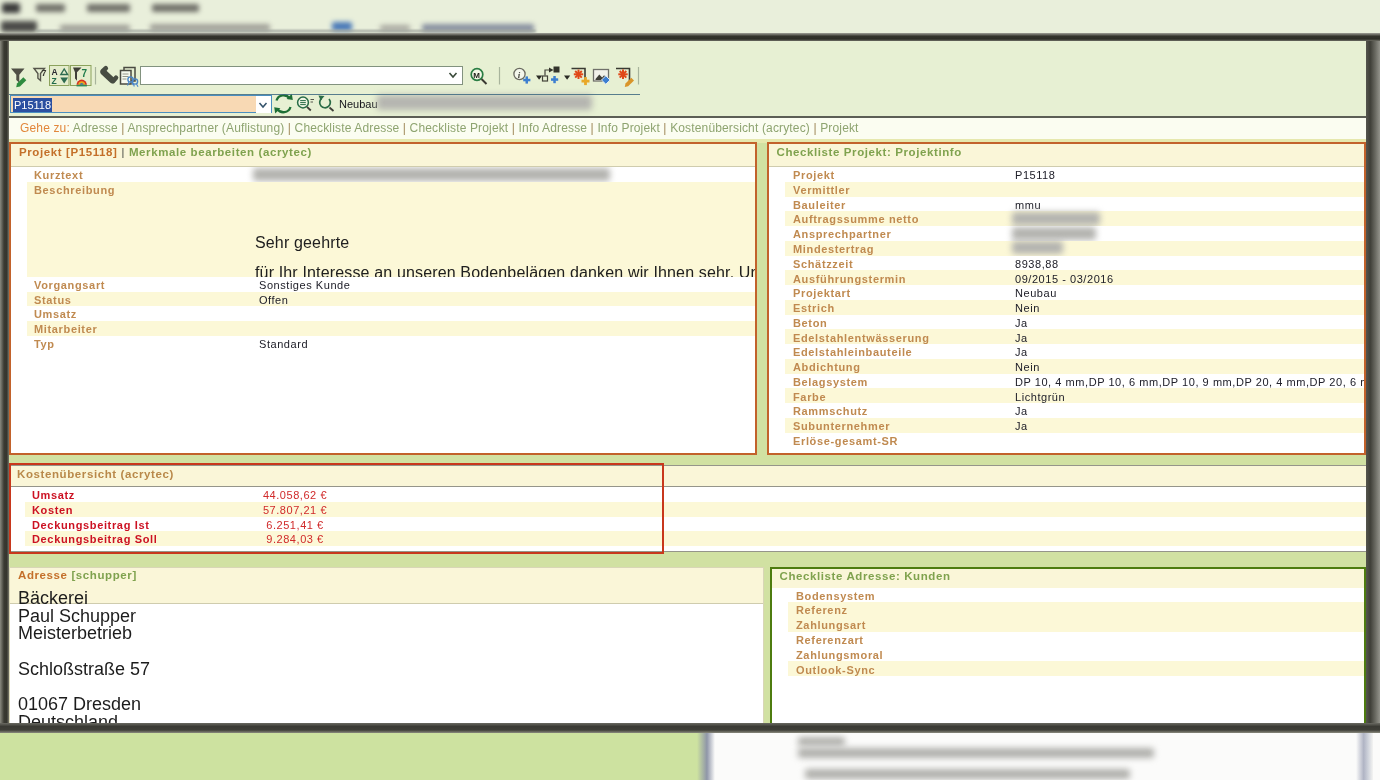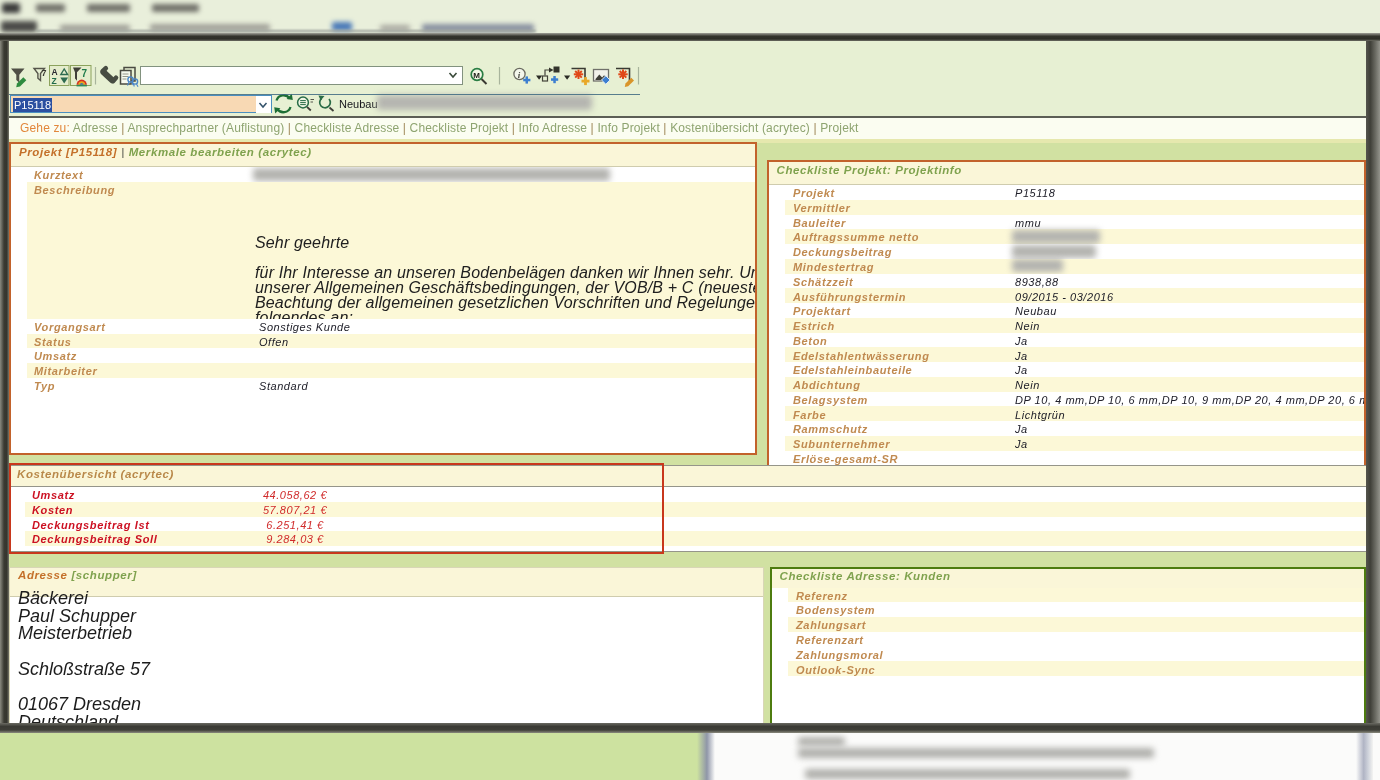--- a/index.html
+++ b/index.html
@@ -18,52 +18,52 @@
 
 #toolbararea{left:9px;top:41px;width:1357px;height:75px;background:#e7f0d3;}
 #grayline{left:9px;top:115.5px;width:1357px;height:2px;background:#5c5e55;}
 #gehezu{left:9px;top:117.5px;width:1357px;height:21.5px;background:#fbfdf1;
   font-size:12px;letter-spacing:0.15px;line-height:21.5px;color:#8ea470;white-space:nowrap;}
 #gehezu .o{color:#e2873b;}
 #gehezu .s{color:#a08a5a;}
 #ystrip{left:9px;top:139px;width:1357px;height:3.5px;background:#e6e8ae;}
 #panelarea{left:9px;top:142.5px;width:1357px;height:580.5px;background:#d1e1a2;}
 
-.panel{position:absolute;background:#fff;box-sizing:border-box;font-style:italic;}
+.panel{position:absolute;background:#fff;box-sizing:border-box;}
 .phead{position:absolute;left:0;top:0;right:0;height:23.5px;background:#faf6d8;
   font-weight:bold;font-size:11.5px;letter-spacing:0.6px;line-height:16px;padding-left:8px;
   border-bottom:1px solid #cfccae;box-sizing:border-box;white-space:nowrap;overflow:hidden;}
 .ho{color:#c4702a;}
 .hg{color:#7fa24e;}
 .hsep{color:#8a8a7a;font-weight:bold;}
 .row{position:relative;width:100%;height:14.77px;white-space:nowrap;}
 .ry{background:#fcf8d7;}
 .rw{background:#fff;}
 .lbl{position:absolute;left:7px;top:2.2px;font-weight:bold;font-size:11px;
   color:#c08a50;letter-spacing:0.65px;}
 .val{position:absolute;top:2.2px;font-size:11px;color:#20202a;letter-spacing:0.55px;}
 
 #p1{left:9px;top:141.5px;width:748px;height:313px;border:2px solid #c2622b;}
 #p1 .val{left:232px;}
 
-#p2{left:766.5px;top:141.5px;width:599px;height:313px;border:2px solid #c2622b;margin-top:18px;}
+#p2{left:766.5px;top:141.5px;width:599px;height:313px;border:2px solid #c2622b;}
 #p2 .val{left:230.5px;}
 #p2 .lbl,#p5 .lbl{left:8.5px;}
 
 #p3{left:9px;top:465px;width:1357px;height:86.5px;border-top:1px solid #95958a;
   border-bottom:1px solid #95958a;}
 #p3 .phead{height:21px;line-height:17px;border-bottom:1px solid #95958a;}
 #p3 .rowwrap{top:21px;}
 #p3 .lbl{color:#cc1122;}
 #p3 .val{left:0;width:540px;text-align:center;color:#d02a2a;}
 #p3red{left:9px;top:462.5px;width:655px;height:91px;border:2px solid #c8371c;
   box-sizing:border-box;z-index:5;}
 
 #p4{left:9px;top:567px;width:755px;height:160px;border:1px solid #d9d6b6;}
-#p4 .phead,#p5 .phead{height:29px;line-height:15px;}
+#p4 .phead,#p5 .phead{height:36px;line-height:15px;}
 #p4 .rowwrap,#p5 .rowwrap{top:18.5px;}
 
 #p5{left:769.5px;top:567px;width:596px;height:160px;border:2px solid #4d7c0f;}
 .rowwrap{position:absolute;left:0;right:0;top:23.5px;bottom:0;overflow:hidden;background:#fff;padding-left:16px;}
 #beschr{position:absolute;left:228px;top:0.5px;font-size:16px;letter-spacing:0.15px;color:#202020;
   line-height:15px;white-space:pre;margin-top:23px;}
 #adrbody{position:absolute;left:8px;top:22px;font-size:18px;color:#1c1c1c;
   line-height:17.7px;white-space:pre;}
 
 .redact{position:absolute;background:#b4b4b0;border-radius:3px;filter:blur(3px);}
@@ -233,21 +233,21 @@
 <div class="abs" id="ystrip"></div>
 <div class="abs" id="panelarea"></div>
 
 <div class="panel" id="p1">
   <div class="phead"><span class="ho">Projekt [P15118]</span><span class="hsep"> | </span><span class="hg">Merkmale bearbeiten (acrytec)</span></div>
   <div class="rowwrap">
     <div class="row rw">
         <span class="lbl">Kurztext</span>
       <div class="redact" style="left:226px;top:0.5px;width:357px;height:13px;"></div>
     </div>
-    <div class="row ry" style="height:137px;">
+    <div class="row ry" style="height:95px;">
         <span class="lbl">Beschreibung</span>
       <div id="beschr">
 
 Sehr geehrte
 
 für Ihr Interesse an unseren Bodenbelägen danken wir Ihnen sehr. Unter Einbeziehung
 unserer Allgemeinen Geschäftsbedingungen, der VOB/B + C (neueste Fassung) und unter
 Beachtung der allgemeinen gesetzlichen Vorschriften und Regelungen bieten wir Ihnen
 folgendes an:</div>
     </div>
@@ -284,21 +284,21 @@
       </div>
     <div class="row rw">
         <span class="lbl">Bauleiter</span>
         <span class="val">mmu</span>
       </div>
     <div class="row ry">
         <span class="lbl">Auftragssumme netto</span>
       <div class="redact" style="left:227px;top:0.5px;width:88px;height:13px;"></div>
       </div>
     <div class="row rw">
-        <span class="lbl">Deckungsbeitrag</span>
+        <span class="lbl">Ansprechpartner</span>
       <div class="redact" style="left:227px;top:0.5px;width:84px;height:13px;"></div>
       </div>
     <div class="row ry">
         <span class="lbl">Mindestertrag</span>
       <div class="redact" style="left:227px;top:0.5px;width:51px;height:13px;"></div>
       </div>
     <div class="row rw">
         <span class="lbl">Schätzzeit</span>
         <span class="val">8938,88</span>
       </div>
@@ -383,25 +383,25 @@
 
 Schloßstraße 57
 
 01067 Dresden
 Deutschland</div>
 </div>
 
 <div class="panel" id="p5">
   <div class="phead"><span class="hg">Checkliste Adresse: Kunden</span></div>
   <div class="rowwrap">
+    <div class="row rw">
+        <span class="lbl">Bodensystem</span>
+      </div>
     <div class="row ry">
         <span class="lbl">Referenz</span>
-      </div>
-    <div class="row rw">
-        <span class="lbl">Bodensystem</span>
       </div>
     <div class="row ry">
         <span class="lbl">Zahlungsart</span>
       </div>
     <div class="row rw">
         <span class="lbl">Referenzart</span>
       </div>
     <div class="row rw">
         <span class="lbl">Zahlungsmoral</span>
       </div>

